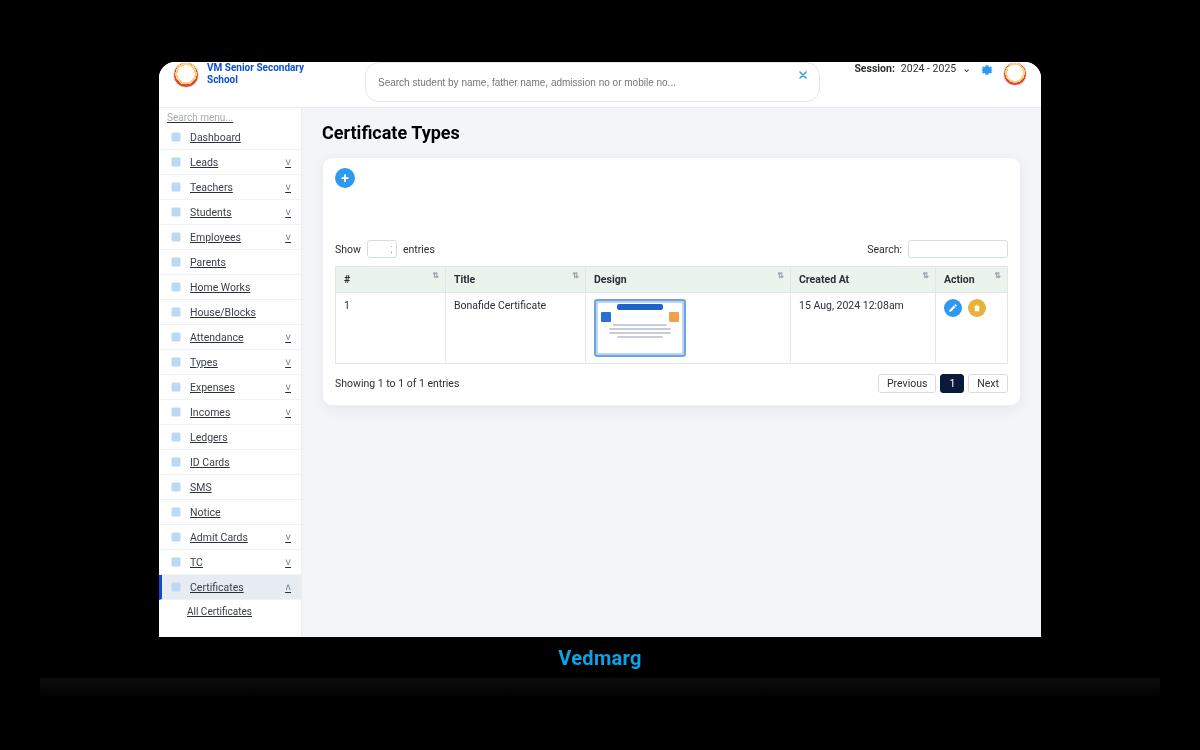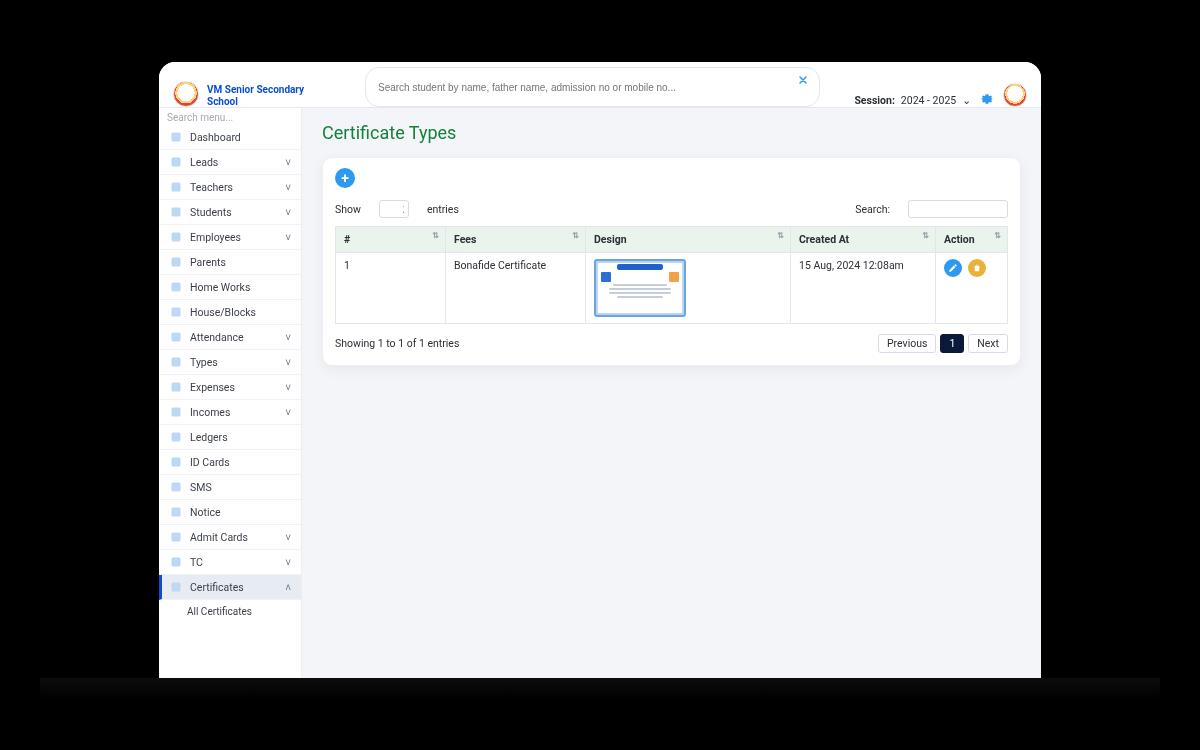--- a/index.html
+++ b/index.html
@@ -20,21 +20,21 @@
   }
   .brand-bar {
     position: absolute; left: 141px; top: 637px; width: 918px; height: 42px;
     background: #000; display:flex; align-items:center; justify-content:center;
   }
   .brand-bar span { color:#0aa3e8; font-weight:700; font-size:20px; letter-spacing:.3px; }
   
   .app { position:absolute; inset:0; background:#f4f5f8; font-size:11px; color:#2b2f36; }
   .topbar {
     height: 46px; background:#fff; border-bottom:1px solid #e7e9ee;
-    display:flex; align-items:flex-end; gap:8px; padding:0 14px;
+    display:flex; align-items:flex-start; gap:8px; padding:0 14px;
   }
   .school-logo {
     width:26px;height:26px;border-radius:50%;
     background: radial-gradient(circle at 50% 45%, #fff 0 48%, #ffd27a 48% 60%, #e4433a 60% 100%);
     border:1px solid #e2e2e2; position:relative;
   }
   .school-name { color:#0a4fcf; font-weight:700; font-size:10px; line-height:1.15; max-width:110px; }
   .top-search { flex:0 0 455px; margin-left:40px; position:relative; }
   .top-search input {
     width:100%; height:40px; border-radius:14px; border:1px solid #e2e5ec;
@@ -44,46 +44,46 @@
     position:absolute; right:8px; top:4px; width:18px; height:18px;
     display:flex;align-items:center;justify-content:center;color:#2d9af0;cursor:pointer;
   }
   .session { margin-left:auto; display:flex; align-items:center; gap:6px; font-size:10.5px; }
   .session .lbl { font-weight:700; }
   .gear { width:16px;height:16px;color:#2d9af0; }
   .avatar { width:24px;height:24px;border-radius:50%;
     background: radial-gradient(circle at 50% 45%, #fff 0 48%, #ffd27a 48% 60%, #e4433a 60% 100%); border:1px solid #e6e6e6;}
   
   .body { position:absolute; top:46px; bottom:0; left:0; right:0; display:flex; }
-  .sidebar { width:143px; background:#fff; border-right:1px solid #eceef3; display:flex; flex-direction:column; overflow:hidden;}
+  .sidebar { width:143px; background:#fff; border-right:1px solid #eceef3; display:flex; flex-direction:column; overflow:hidden;text-decoration:underline;}
   .side-search { padding:4px 8px 2px 8px; font-size:10px; color:#a5a9b3; }
   .menu { flex:1; overflow:hidden; }
   .menu-item {
     height:25px; display:flex; align-items:center; gap:7px;
     padding:0 10px; border-bottom:1px solid #f1f2f5; cursor:pointer;
   }
   .menu-item .mi-icon { width:14px;height:14px;display:flex;align-items:center;justify-content:center;color:#8fbef0;}
   .menu-item .mi-label { flex:1; font-size:10.5px; color:#3a3f4b; }
   .menu-item .chev { font-size:10px; color:#6b7280; }
   .menu-item.active { background:#e7ecf3; border-left:3px solid #0a4fcf; padding-left:7px; }
   .menu-sub { padding-left:28px; font-size:10px; color:#3a3f4b; height:22px; display:flex; align-items:center;}
   
   .main { flex:1; padding:14px 20px; overflow:auto; }
-  .page-title { font-size:18px; font-weight:400; color:#15803d; margin-bottom:14px; }
+  .page-title { font-size:18px; font-weight:700; color:#000000; margin-bottom:14px; }
   .card {
     background:#fff; border:1px solid #eceef3; border-radius:10px;
     box-shadow: 0 4px 14px rgba(18,27,56,.06);
     padding:10px 12px 12px 12px;
   }
   .add-btn {
     width:20px;height:20px;border-radius:50%;background:#2d9af0;color:#fff;
     display:flex;align-items:center;justify-content:center;font-size:14px;font-weight:700;cursor:pointer;
   }
   .toolbar-row { display:flex; align-items:center; justify-content:space-between; margin-top:12px; font-size:10.5px;}
-  .toolbar-row .left { display:flex; align-items:center; gap:18px; }
+  .toolbar-row .left { display:flex; align-items:center; gap:6px;margin-top:40px; }
   .toolbar-row input[type="text"], .entries-input {
     height:18px; border:1px solid #d8dbe3; border-radius:3px; font-size:10px; padding:0 4px;
   }
   .entries-input { width:30px; text-align:center;padding-left:23px; }
   .table { width:100%; border-collapse:collapse; margin-top:8px; table-layout:fixed; }
   .table th, .table td { border:1px solid #e2e5ec; padding:6px 8px; text-align:left; vertical-align:top; font-size:10.5px;}
   .table thead th { background:#eaf3ec; font-weight:700; position:relative; height:24px;}
   .sort-ind { position:absolute; right:6px; top:4px; font-size:8px; color:#9aa1ad;}
   .col-idx{width:110px} .col-title{width:140px} .col-created{width:145px} .col-action{width:72px}
   .cert-thumb {
@@ -334,21 +334,21 @@
               <colgroup>
                   <col class="col-idx">
                   <col class="col-title">
                   <col>
                   <col class="col-created">
                   <col class="col-action">
                 </colgroup>
               <thead>
                 <tr>
                   <th><span>#</span><span class="sort-ind">⇅</span></th>
-                  <th><span>Fees</span><span class="sort-ind">⇅</span></th>
+                  <th><span>Title</span><span class="sort-ind">⇅</span></th>
                   <th><span>Design</span><span class="sort-ind">⇅</span></th>
                   <th><span>Created At</span><span class="sort-ind">⇅</span></th>
                   <th><span>Action</span><span class="sort-ind">⇅</span></th>
                 </tr>
               </thead>
               <tbody>
                 <tr>
                   <td>1</td>
                   <td>Bonafide Certificate</td>
                   <td>
@@ -392,14 +392,17 @@
                 <div class="pg">Next</div>
               </div>
             </div>
           </div>
         </div>
       </div>
 
     </div>
   </div>
 
+  <div class="brand-bar">
+    <span>Vedmarg</span>
+  </div>
   <div class="laptop-base"></div>
 </div>
 
 </body></html>

